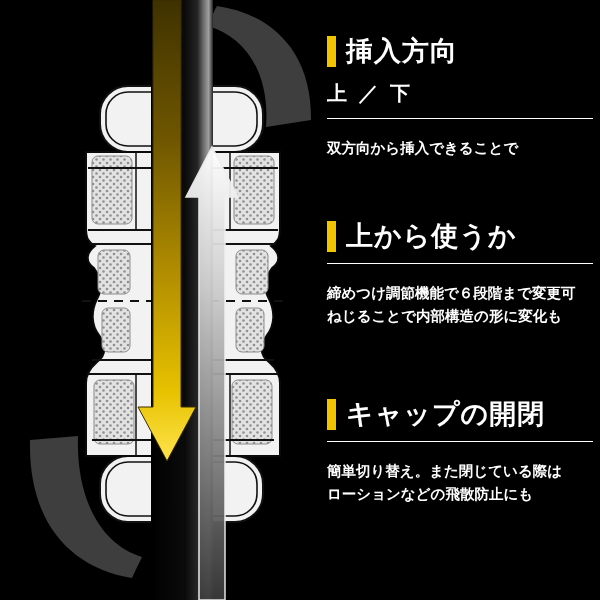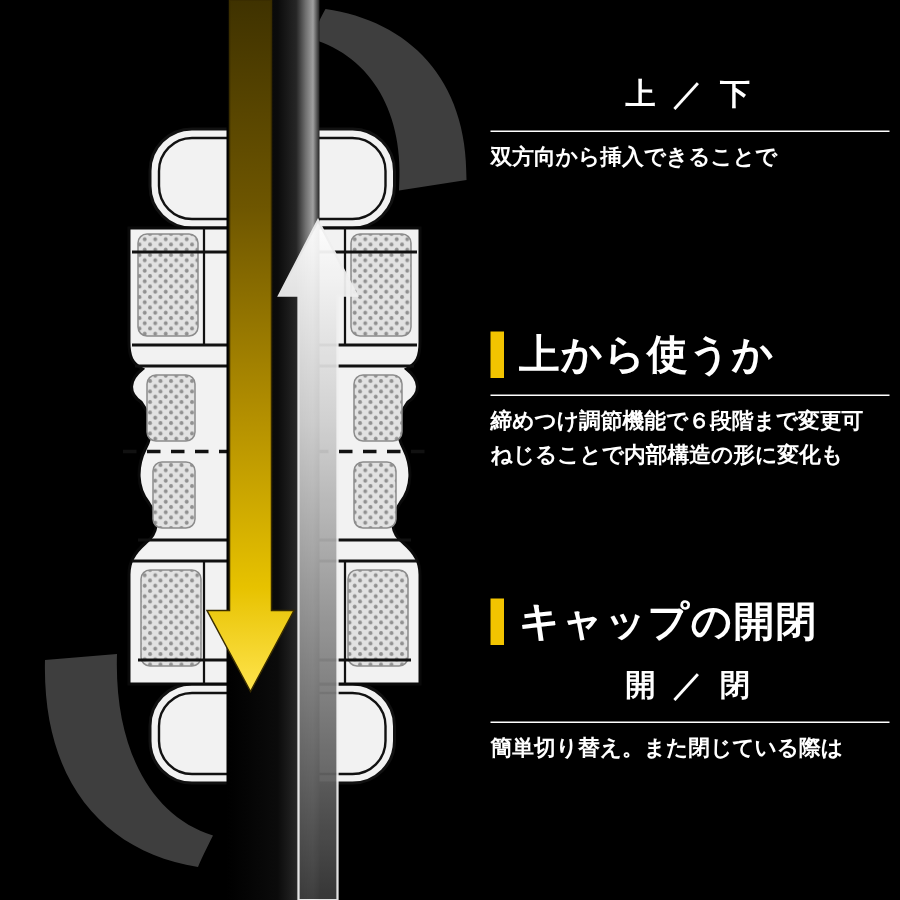--- a/index.html
+++ b/index.html
@@ -9,23 +9,23 @@
   }
   .diagram{position:absolute;left:0;top:0;}
   .panel{position:absolute;left:327px;top:0;width:266px;}
   .section{position:absolute;left:0;width:100%;}
   #sec-insertion{top:36px;}
   #sec-tightness{top:221px;}
   #sec-cap{top:399px;}
   .heading-row{display:flex;align-items:center;}
   .accent-bar{width:9px;height:31px;background:#f2c400;margin-right:10px;flex:none;}
   .heading{font-size:27px;font-weight:bold;letter-spacing:1px;white-space:nowrap;line-height:1.15;}
-  .value{margin-top:13px;text-align:center;font-size:20px;font-weight:bold;letter-spacing:3px;}
+  .value{margin-top:13px;font-size:20px;font-weight:bold;letter-spacing:3px;}
   .rule{margin-top:11px;border-top:1.5px solid #ffffff;height:0;}
-  .desc{margin-top:6px;font-size:14.5px;font-weight:bold;line-height:1.58;}
+  .desc{margin-top:18px;font-size:14.5px;font-weight:bold;line-height:1.58;}
   .desc span{display:block;white-space:nowrap;}
 </style>
 </head>
 <body>
 
 <div class="stage">
 
   <svg class="diagram" width="330" height="600" viewBox="0 0 330 600">
     <defs>
       <pattern id="dots" patternUnits="userSpaceOnUse" width="7" height="7">
@@ -103,20 +103,24 @@
     <rect x="151" y="0" width="62" height="600" fill="url(#shaftGrad)"></rect>
 
     <path fill="url(#goldGrad)" stroke="#3a2d00" stroke-width="1" d="M 153 0 L 181 0 L 181 407 L 196 407 L 167 461 L 138 407 L 153 407 Z"></path>
 
     <path fill="url(#grayGrad)" stroke="#efefef" stroke-width="1.5" opacity="0.95" d="M 199 600 L 199 197 L 186 197 L 212 147 L 238 197 L 225 197 L 225 600 Z"></path>
   </svg>
 
   <div class="panel">
 
     <div class="section" id="sec-insertion">
+      <div class="heading-row">
+        <span class="accent-bar"></span>
+        <div class="heading">挿入方向</div>
+      </div>
       <div class="value">上 ／ 下</div>
       <div class="rule"></div>
       <div class="desc">
         <span>双方向から挿入できることで</span>
       </div>
     </div>
 
     <div class="section" id="sec-tightness">
       <div class="heading-row">
         <span class="accent-bar"></span>
@@ -127,21 +131,21 @@
         <span>締めつけ調節機能で６段階まで変更可</span>
         <span>ねじることで内部構造の形に変化も</span>
       </div>
     </div>
 
     <div class="section" id="sec-cap">
       <div class="heading-row">
         <span class="accent-bar"></span>
         <div class="heading">キャップの開閉</div>
       </div>
-      <div class="value">開 ／ 閉</div>
       <div class="rule"></div>
       <div class="desc">
         <span>簡単切り替え。また閉じている際は</span>
+        <span>ローションなどの飛散防止にも</span>
       </div>
     </div>
 
   </div>
 </div>
 
 </body></html>

